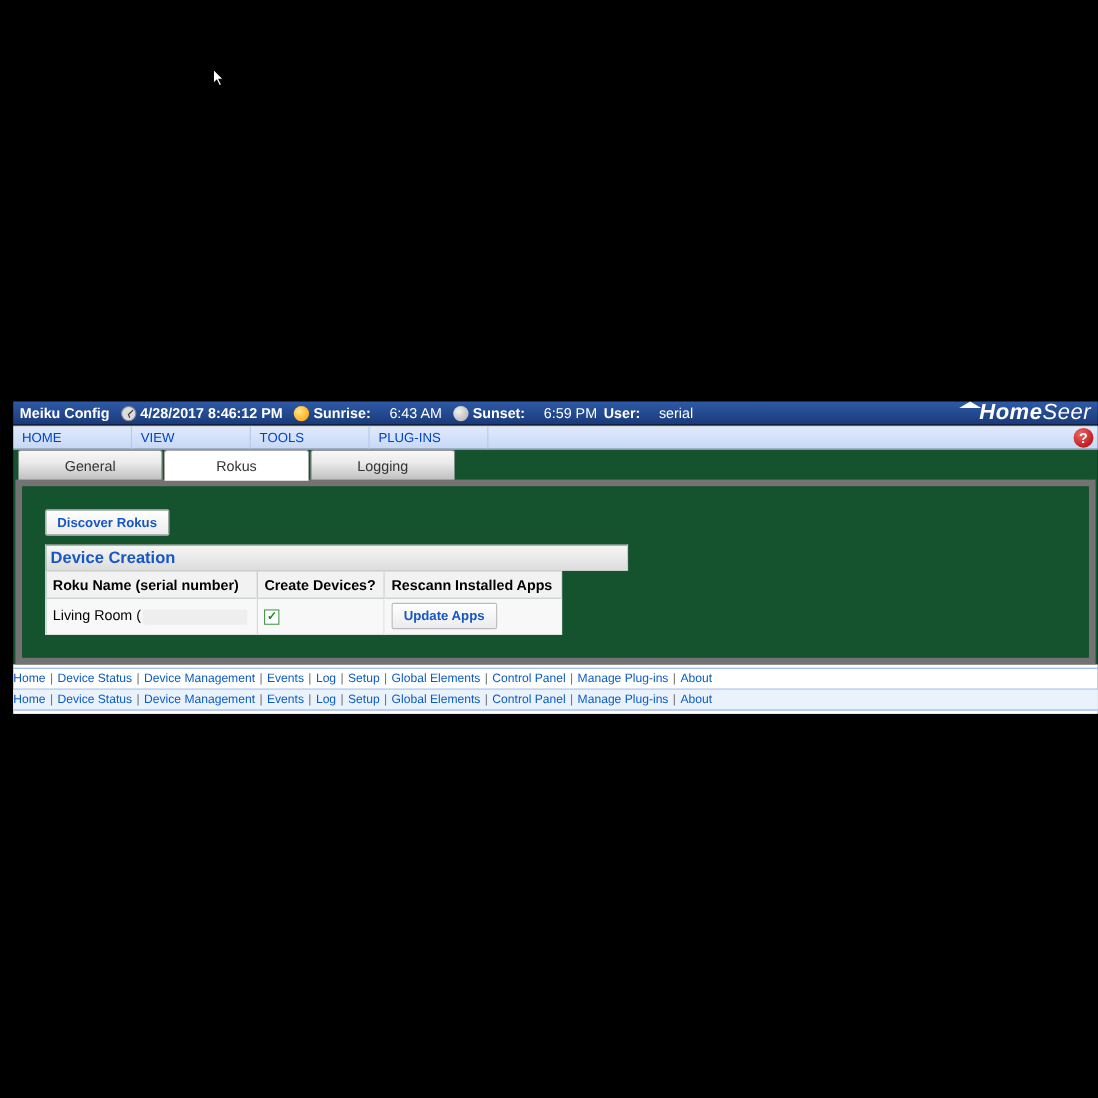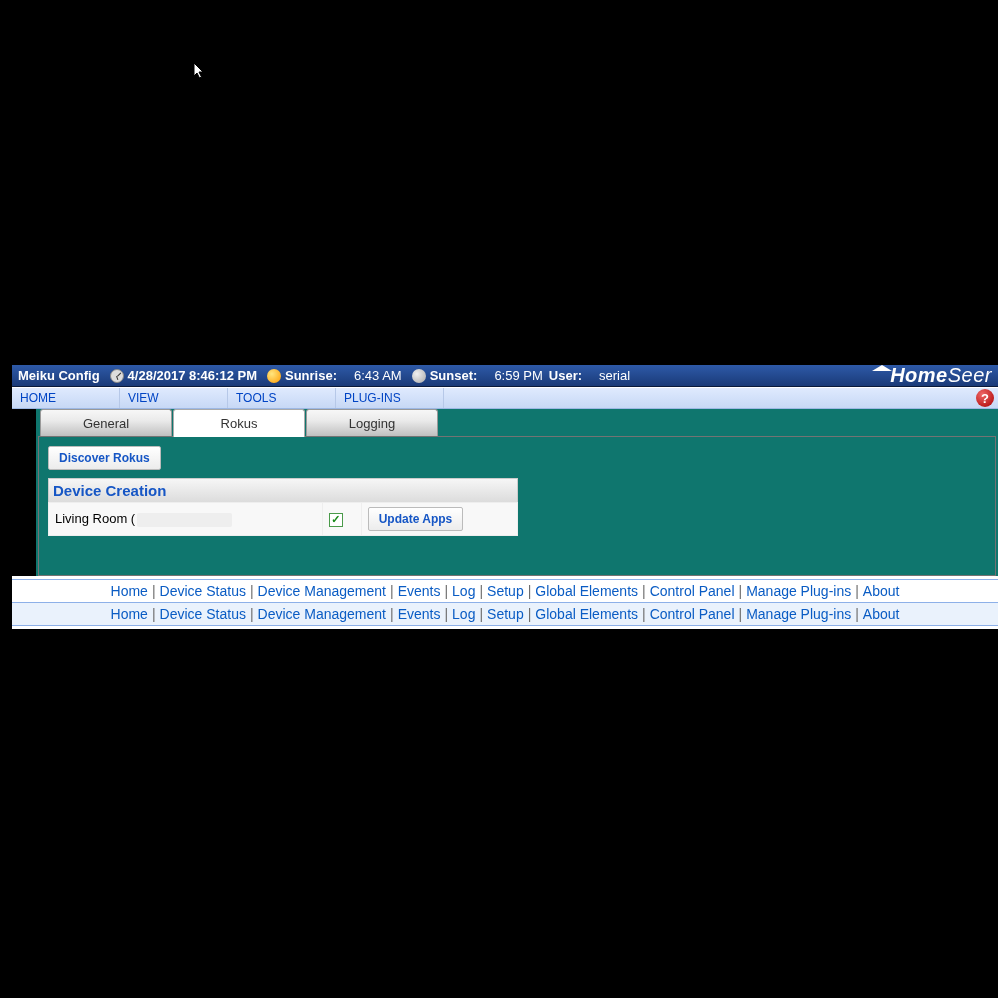--- a/index.html
+++ b/index.html
@@ -29,52 +29,52 @@
   
   .mainnav {
     background:linear-gradient(#dfeafe,#c7d8f5);
     border-top:1px solid #fff; border-bottom:1px solid #9db8e4;
     display:flex; align-items:center; height:22px; font-size:12px;
   }
   .mainnav a { color:#0044c4; text-decoration:none; padding:3px 8px; display:block; border-right:1px solid #b6c8e8; width:108px; }
   .help { margin-left:auto; width:18px;height:18px;border-radius:50%;background:radial-gradient(circle at 35% 30%,#e66,#a00);color:#fff;font-weight:bold;font-size:13px;display:flex;align-items:center;justify-content:center;margin-right:4px;}
 
   
-  .content { background:#0f766e; border:0; padding:0 2px;margin-left:24px; }
+  .content { background:#14532d; border:0; padding:0 2px; }
   .tabs { display:flex; gap:0; padding:0 2px; }
   .tab {
     width:132px; height:28px; display:flex; align-items:center; justify-content:center;
     font-size:13px; color:#333; cursor:pointer;
     background:linear-gradient(#f7f7f7 0%,#eaeaea 40%,#bdbdbd 100%);
     border:1px solid #999; border-bottom:none; border-radius:3px 3px 0 0;
     margin-right:1px;
   }
   .tab.active { background:#fff; font-weight:normal; position:relative; z-index:2; border-color:#aaa; }
-  .tabpanel { border:1px solid #737373; padding:9px; margin-top:-1px; min-height:140px; position:relative; z-index:1;}
+  .tabpanel { border:6px solid #737373; padding:21px; margin-top:-1px; min-height:140px; position:relative; z-index:1;}
 
   .btn {
     display:inline-block; font-size:12px; color:#1656c5; padding:4px 10px;
     border:1px solid #bbb; border-radius:2px;
     background:linear-gradient(#fff,#ececec); font-weight:bold; cursor:pointer;
   }
 
   .section-title {
     margin-top:8px; font-size:15px; font-weight:bold; color:#1656c5;
     background:linear-gradient(#f6f6f6,#dcdcdc); padding:3px 4px; border:1px solid #ccc; border-bottom:0;
-    width:470px;
+    width:530px;
   }
   table.grid { border-collapse:collapse; font-size:13px; width:470px;}
   table.grid th { text-align:left; font-weight:bold; padding:4px 6px; background:#f2f2f2; border:1px solid #ddd;}
   table.grid td { padding:4px 6px; background:#f8f8f8; border:1px solid #eee;}
   .cb { width:14px;height:14px;border:1px solid #4a9a4a;display:inline-flex;align-items:center;justify-content:center;background:#fff;}
   .cb.checked::after{content:"✓";color:#1a8a1a;font-size:11px;font-weight:bold;line-height:1;}
   .mask{display:inline-block;width:95px;height:14px;background:#eee;border-radius:2px;vertical-align:middle;margin-left:2px;}
 
   
-  .foot { background:#fff; text-align:center; font-size:14px; padding:3px 0; }
+  .foot { background:#fff; font-size:11px; padding:3px 0; }
   .foot-row { padding:3px 0; }
   .foot-row:nth-child(1){ border-top:1px solid #8db0e8; border-bottom:1px solid #8db0e8;}
   .foot-row:nth-child(2){ background:#eaf2fc; border-bottom:1px solid #8db0e8;}
   .foot a { color:#0a5cc4; text-decoration:none; }
   .foot .sep { color:#6e6e6e; margin:0 4px; }
 
   .cursor { position:absolute; width:14px; height:18px; pointer-events:none; }
 </style>
 </head>
 <body>
@@ -121,20 +121,25 @@
       <div class="tab active">Rokus</div>
       <div class="tab">Logging</div>
     </div>
 
     <div class="tabpanel">
       <span class="btn">Discover Rokus</span>
 
       <div class="section-title">Device Creation</div>
       <table class="grid">
         <tbody>
+            <tr>
+          <th>Roku Name (serial number)</th>
+          <th>Create Devices?</th>
+          <th>Rescann Installed Apps</th>
+        </tr>
         <tr>
           <td>
             <span>Living Room (</span><span class="mask"></span>
           </td>
           <td>
             <span class="cb checked"></span>
           </td>
           <td>
             <span class="btn">Update Apps</span>
           </td>

